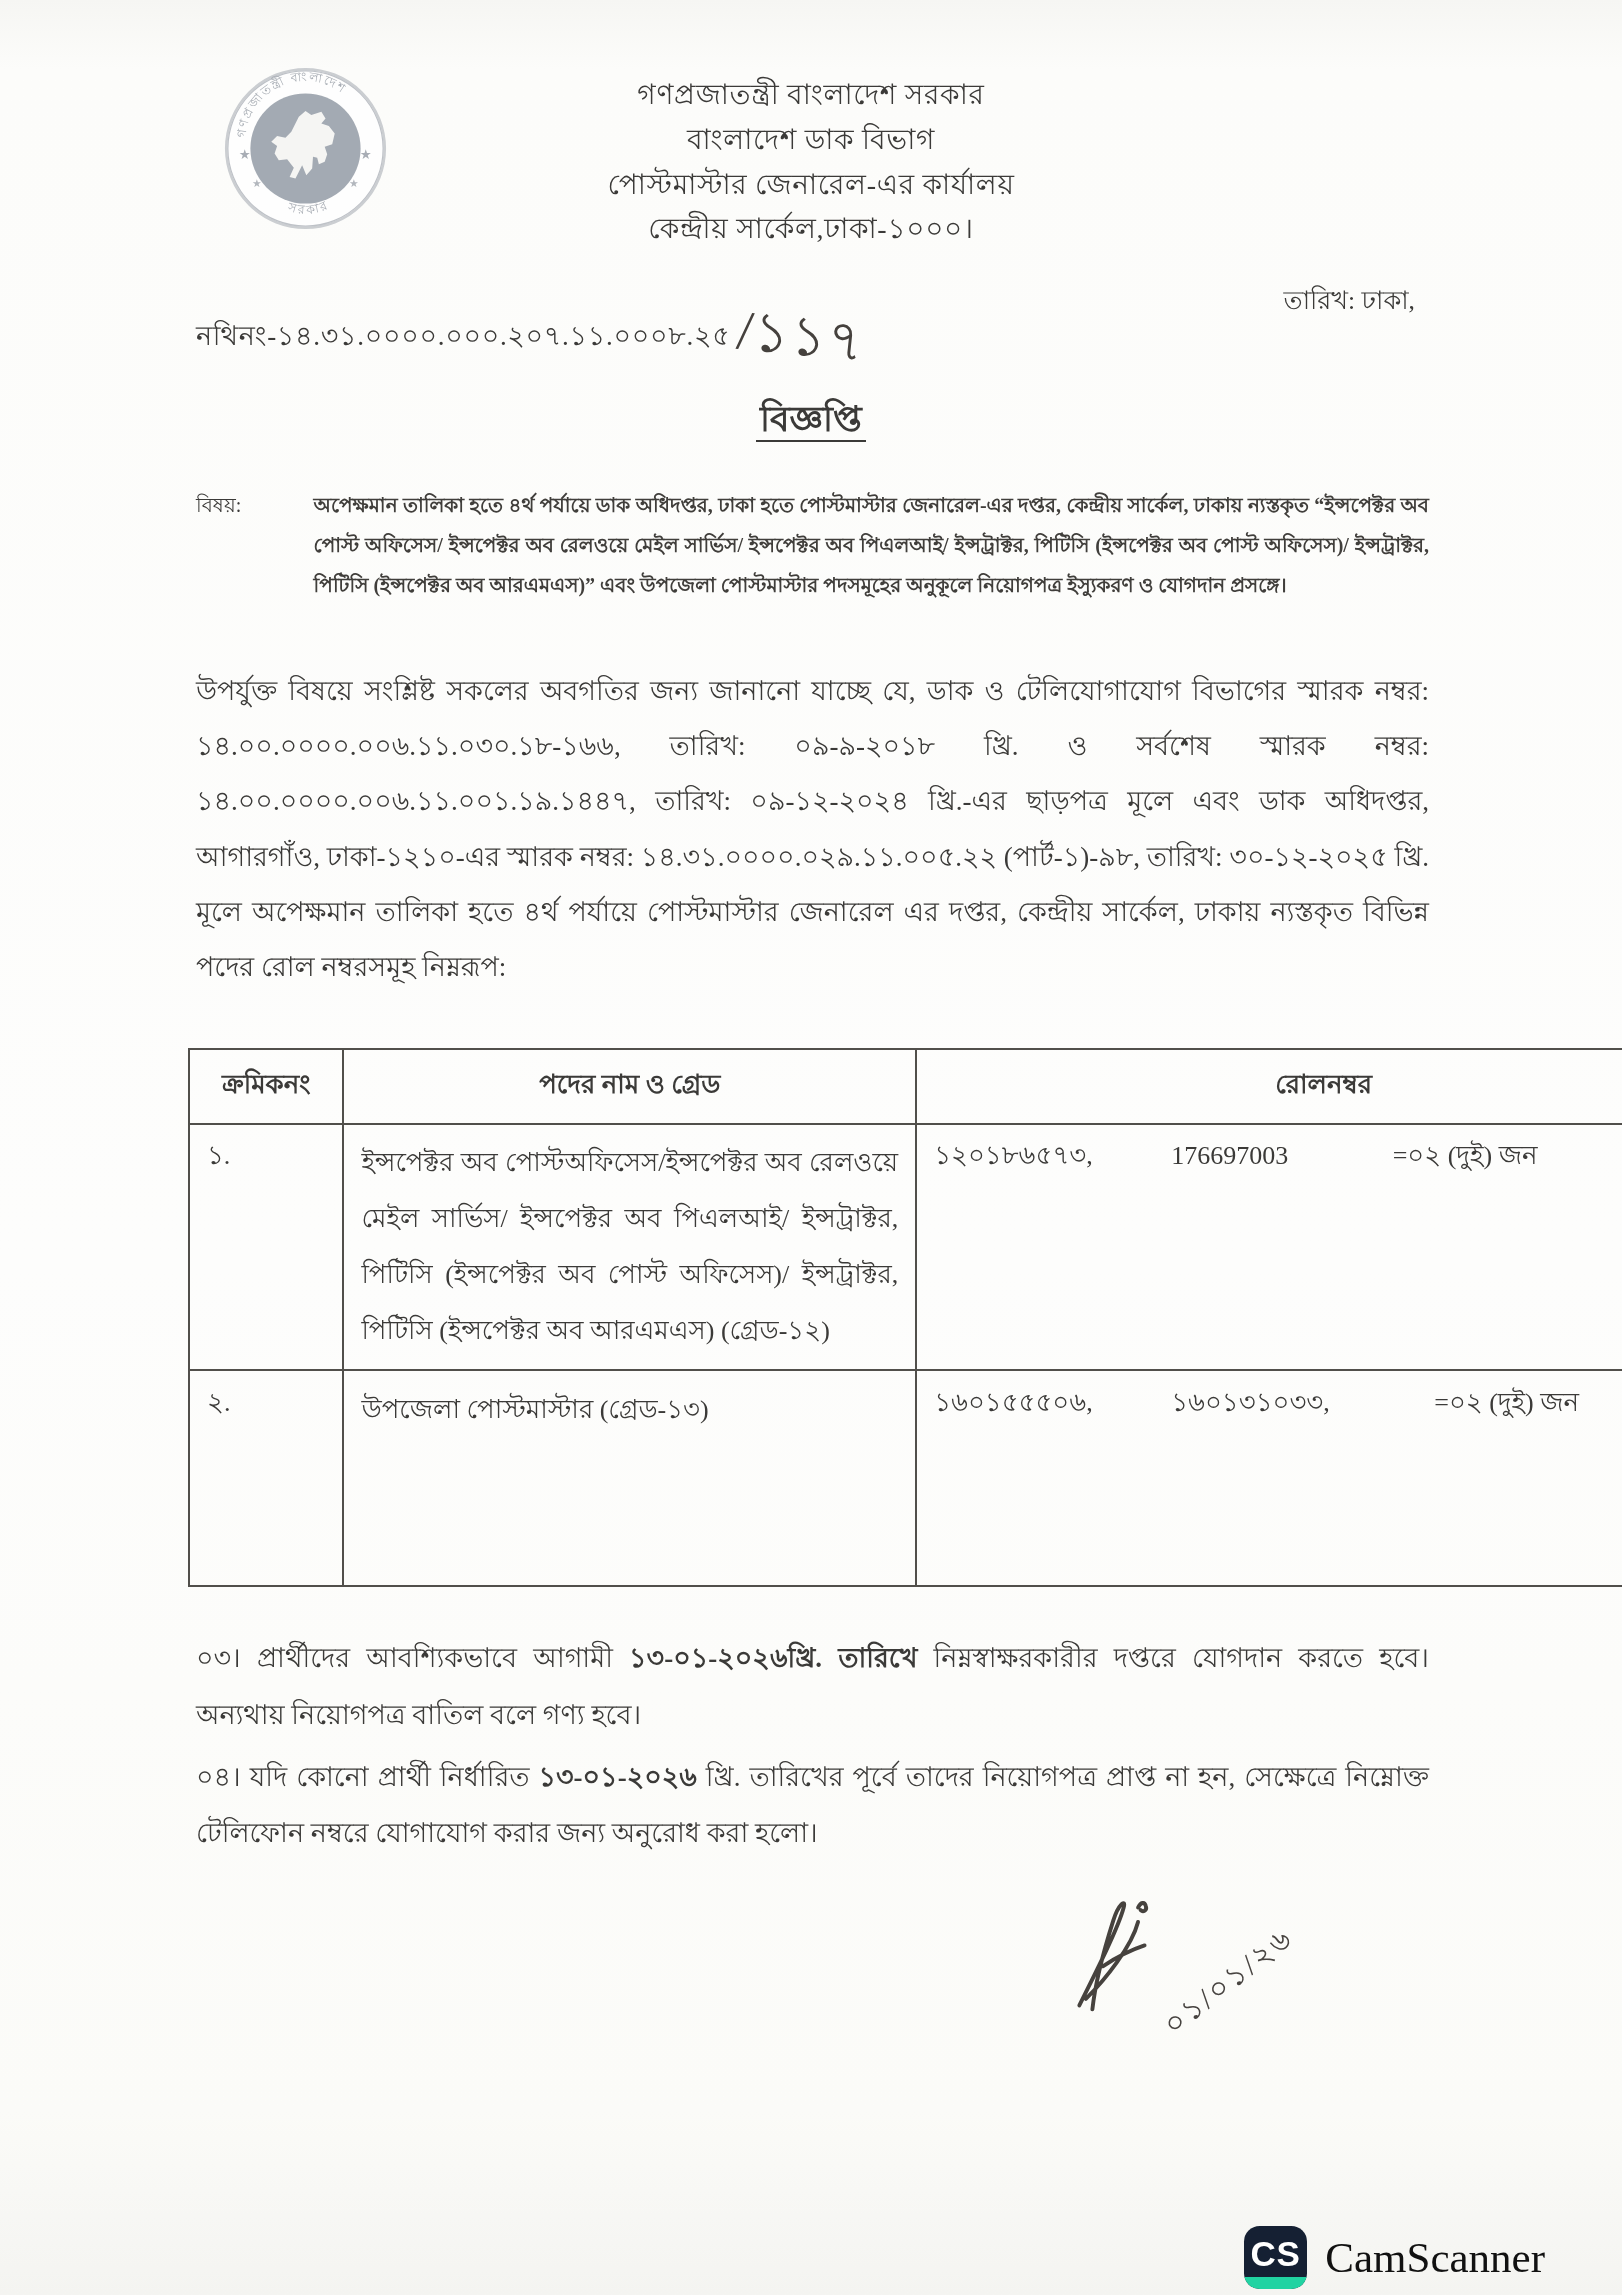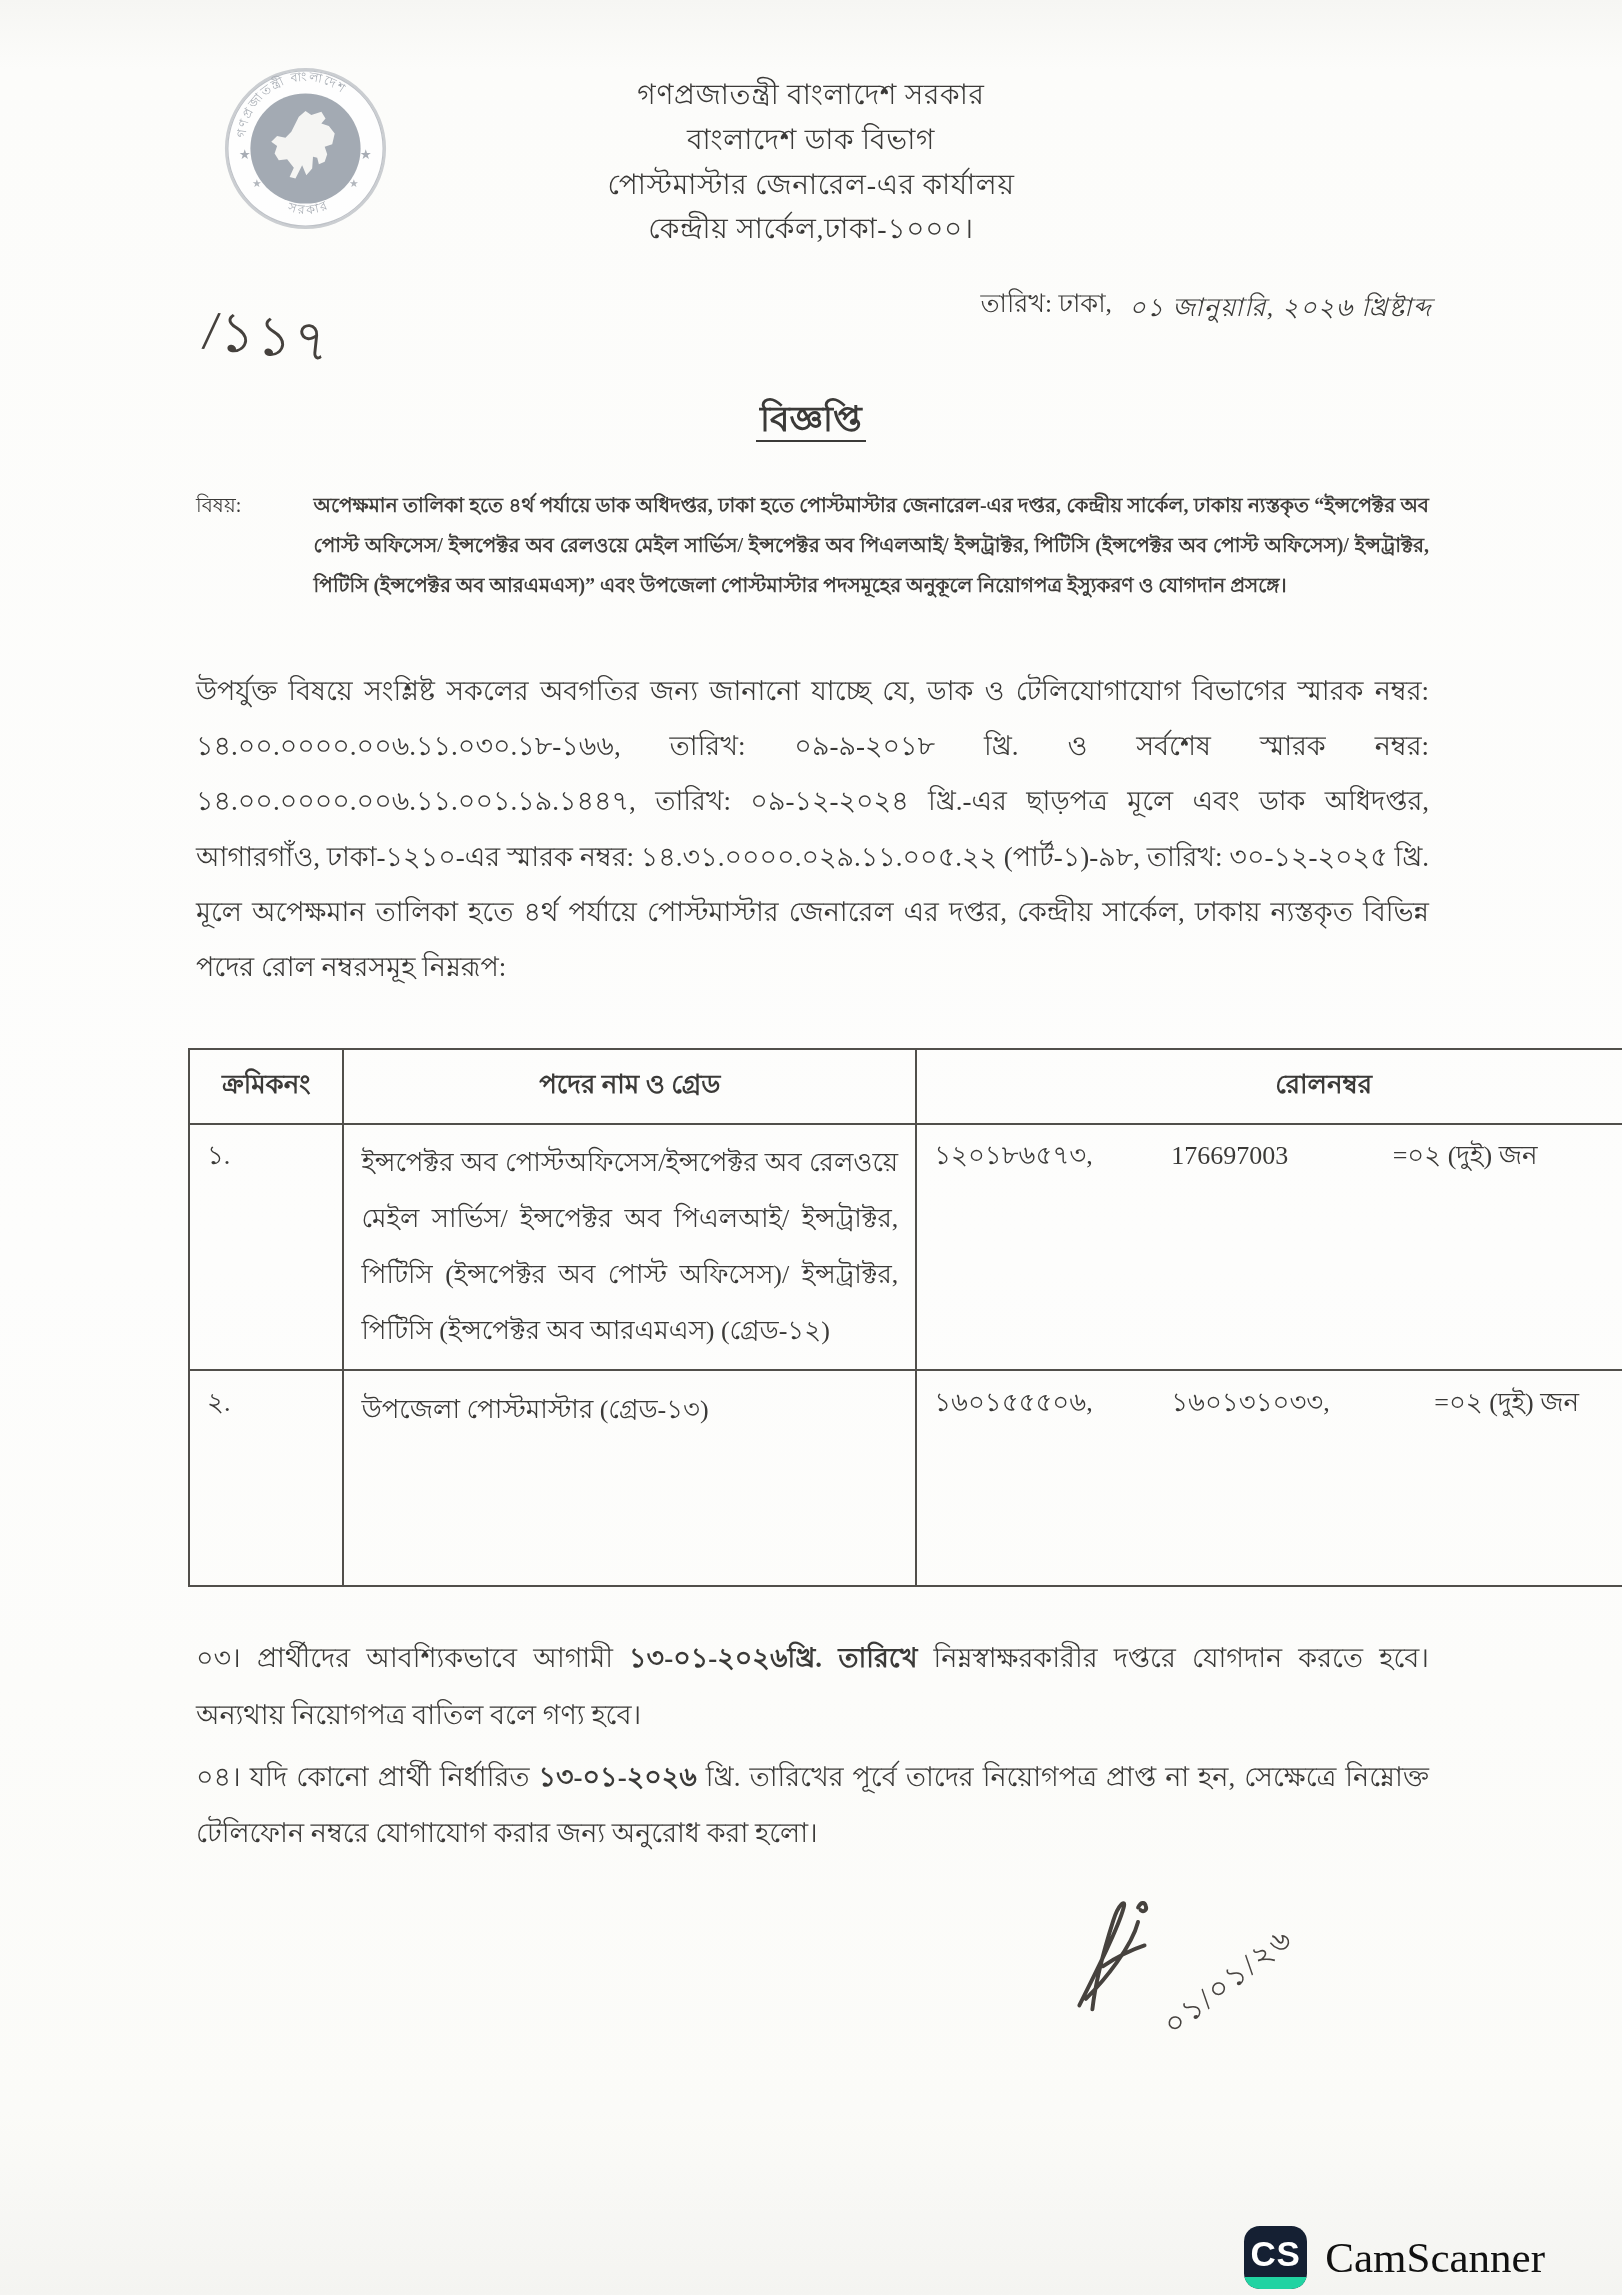--- a/index.html
+++ b/index.html
@@ -94,26 +94,26 @@
 
   <div class="header-block">
     <div class="header-line">গণপ্রজাতন্ত্রী বাংলাদেশ সরকার</div>
     <div class="header-line">বাংলাদেশ ডাক বিভাগ</div>
     <div class="header-line">পোস্টমাস্টার জেনারেল-এর কার্যালয়</div>
     <div class="header-line">কেন্দ্রীয় সার্কেল,ঢাকা-১০০০।</div>
   </div>
 
   <div class="ref-row">
     <div class="memo">
+      <span>নথিনং-১৪.৩১.০০০০.০০০.২০৭.১১.০০০৮.২৫</span>
       <span class="memo-hand">/১১৭</span>
     </div>
     <div class="dateline">
       <span>তারিখ: ঢাকা,</span>
       <span class="date-stack">
-        <span class="date-bottom">০১ জানুয়ারি,  ২০২৬ খ্রিষ্টাব্দ</span>
       </span>
     </div>
   </div>
 
   <div class="title-row">
     <span>বিজ্ঞপ্তি</span>
   </div>
 
   <div class="subject-row">
     <div class="subject-label">বিষয়:</div>

